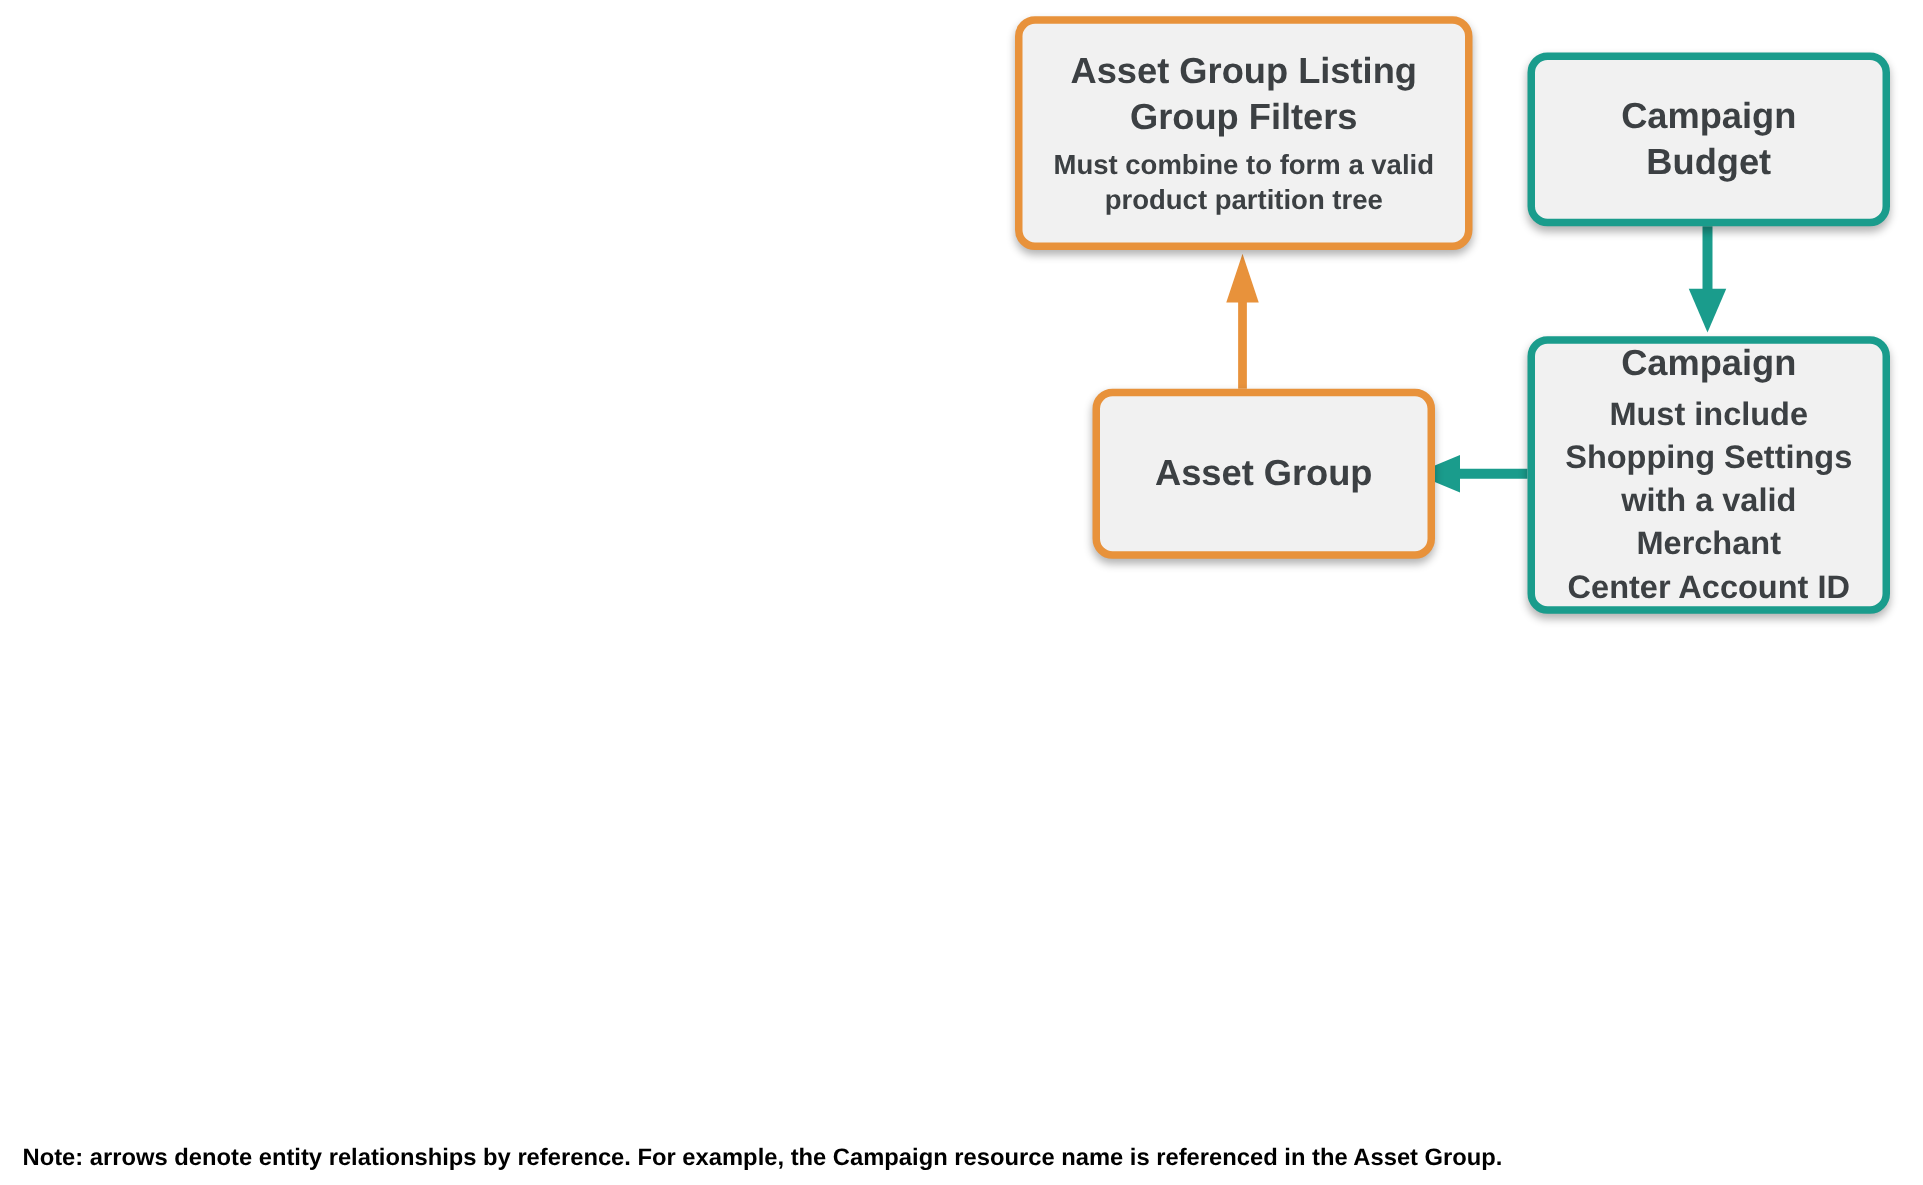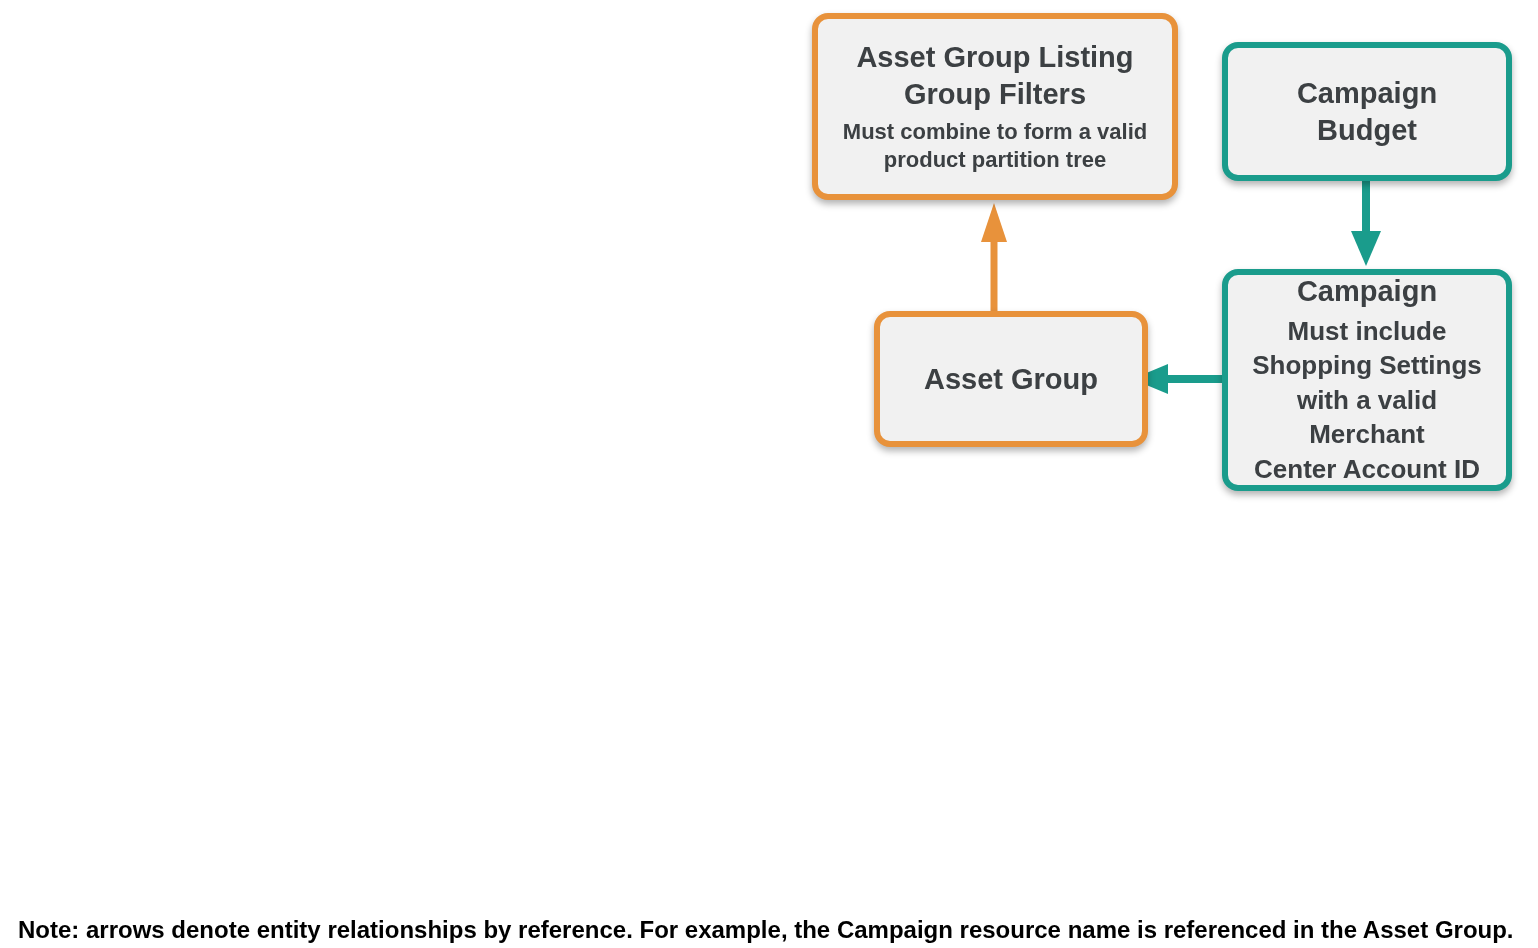--- a/index.html
+++ b/index.html
@@ -55,21 +55,21 @@
   .node-filters .node-subtitle { font-size: 22px; line-height: 1.27; }
   .node-campaign .node-subtitle { font-size: 26px; line-height: 1.33; margin-top: 4px; }
   .edge-line-orange { stroke: var(--color-orange, #E8923B); stroke-width: 7; }
   .edge-head-orange { fill: var(--color-orange, #E8923B); }
   .edge-line-teal { stroke: var(--color-teal, #1A9C8C); stroke-width: 8; }
   .edge-head-teal { fill: var(--color-teal, #1A9C8C); }
   .note {
     position: absolute;
     left: 18px;
     top: 916px;
-    font-size: 24px;
+    font-size: 19px;
     font-weight: bold;
     color: var(--color-note-text, #000000);
     white-space: nowrap;
   }
 </style>
 </head>
 <body>
 
 <div class="canvas">
 

